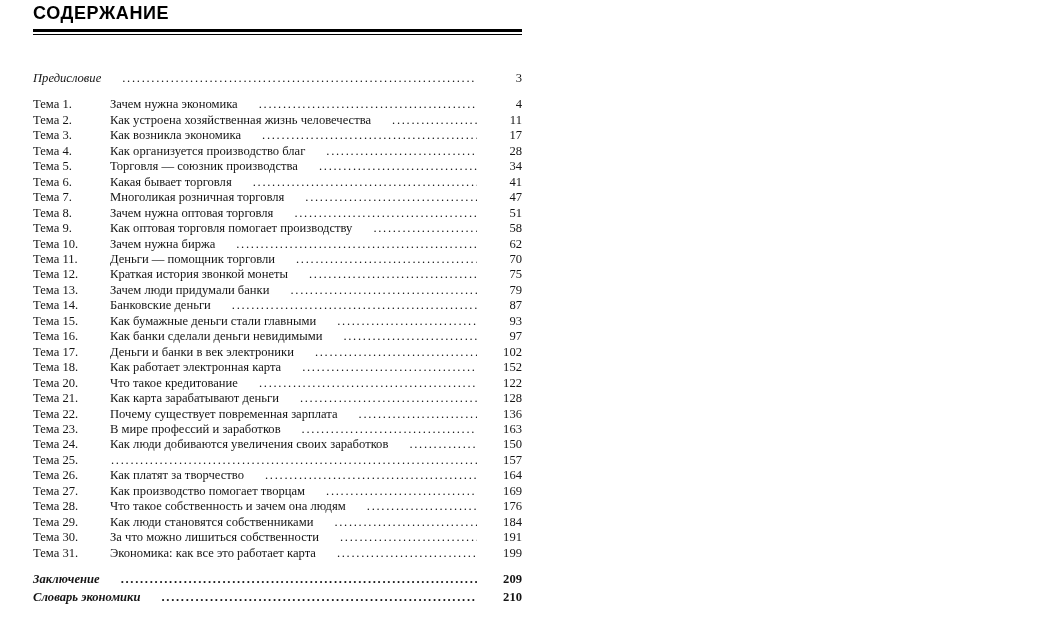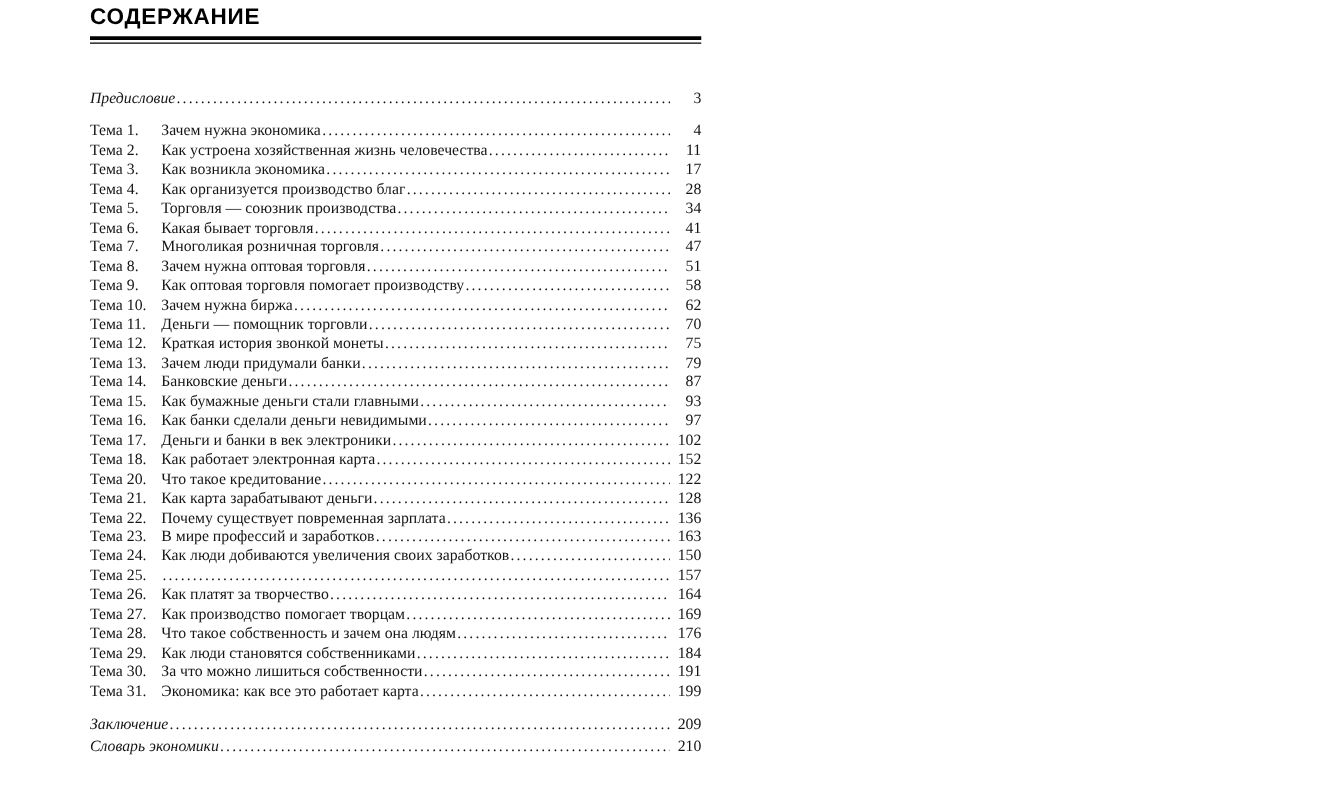--- a/index.html
+++ b/index.html
@@ -9,21 +9,20 @@
     background: #ffffff;
     font-family: "Liberation Serif", serif;
     color: #151515;
     overflow: hidden;
   }
   .sheet {
     position: absolute;
     left: 33px;
     top: 3px;
     width: 489px;
-    margin-left: 39px;
   }
   .page-title {
     font-family: "Liberation Sans", sans-serif;
     font-size: 18px;
     font-weight: bold;
     letter-spacing: 0.6px;
     color: #000;
     margin-bottom: 5px;
   }
   .title-rule {
@@ -31,20 +30,21 @@
     border-top: 3px solid #000;
     border-bottom: 1px solid #000;
     margin-bottom: 36px;
   }
   .toc-row {
     display: flex;
     align-items: baseline;
     font-size: 12.6px;
     line-height: 15.45px;
     white-space: nowrap;
+    gap: 20px;
   }
   .toc-row .num {
     flex: none;
     width: 57px;
   }
   .toc-row .label {
     flex: none;
   }
   .italic { font-style: italic; }
   .dots {
@@ -58,21 +58,21 @@
     letter-spacing: 1.7px;
   }
   .pagenum {
     flex: none;
     min-width: 24px;
     text-align: right;
     font-style: normal;
   }
   #front-container { margin-bottom: 11px; }
   #topics-container { margin-bottom: 11px; }
-  #back-container .toc-row { margin-bottom: 2px; }
+  #back-container .toc-row { margin-bottom: 2px; font-weight: bold; }
 </style>
 </head>
 <body>
 
 <div class="sheet">
   <div class="page-title">СОДЕРЖАНИЕ</div>
   <div class="title-rule"></div>
 
   <div>
     <div id="front-container">

